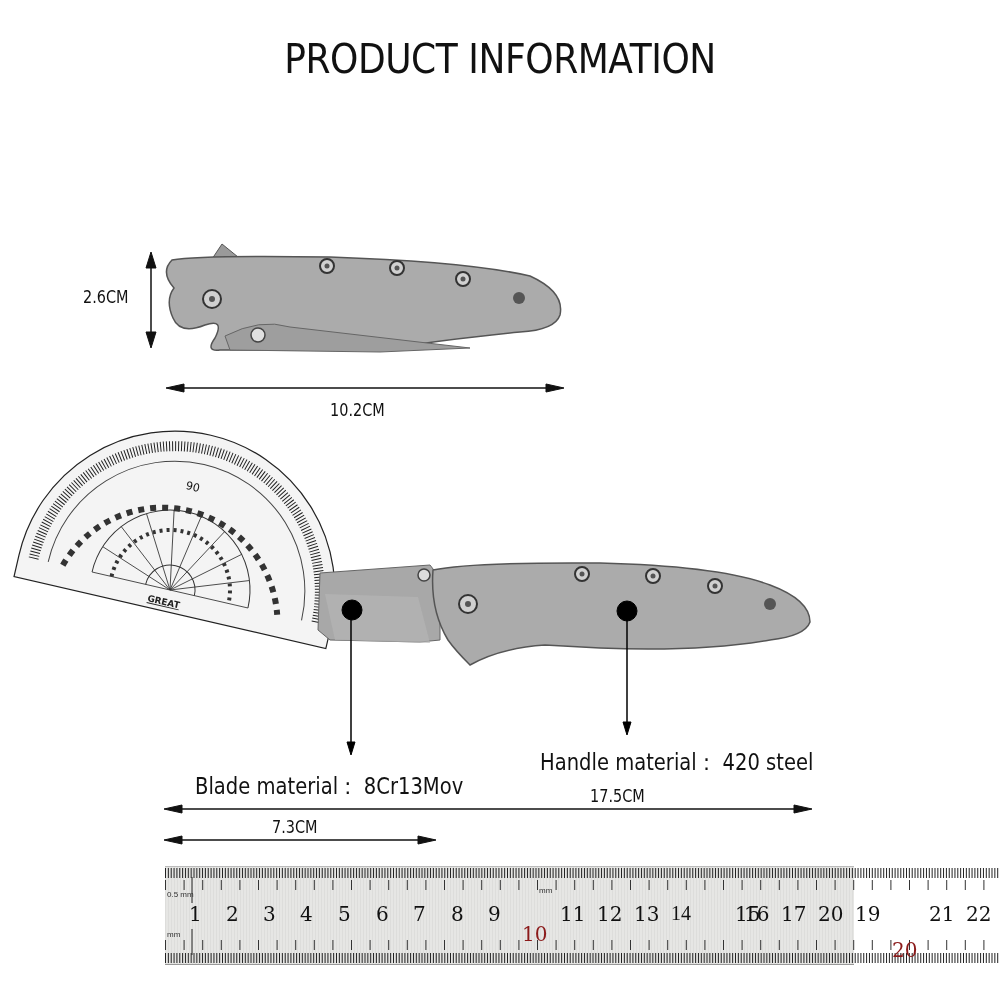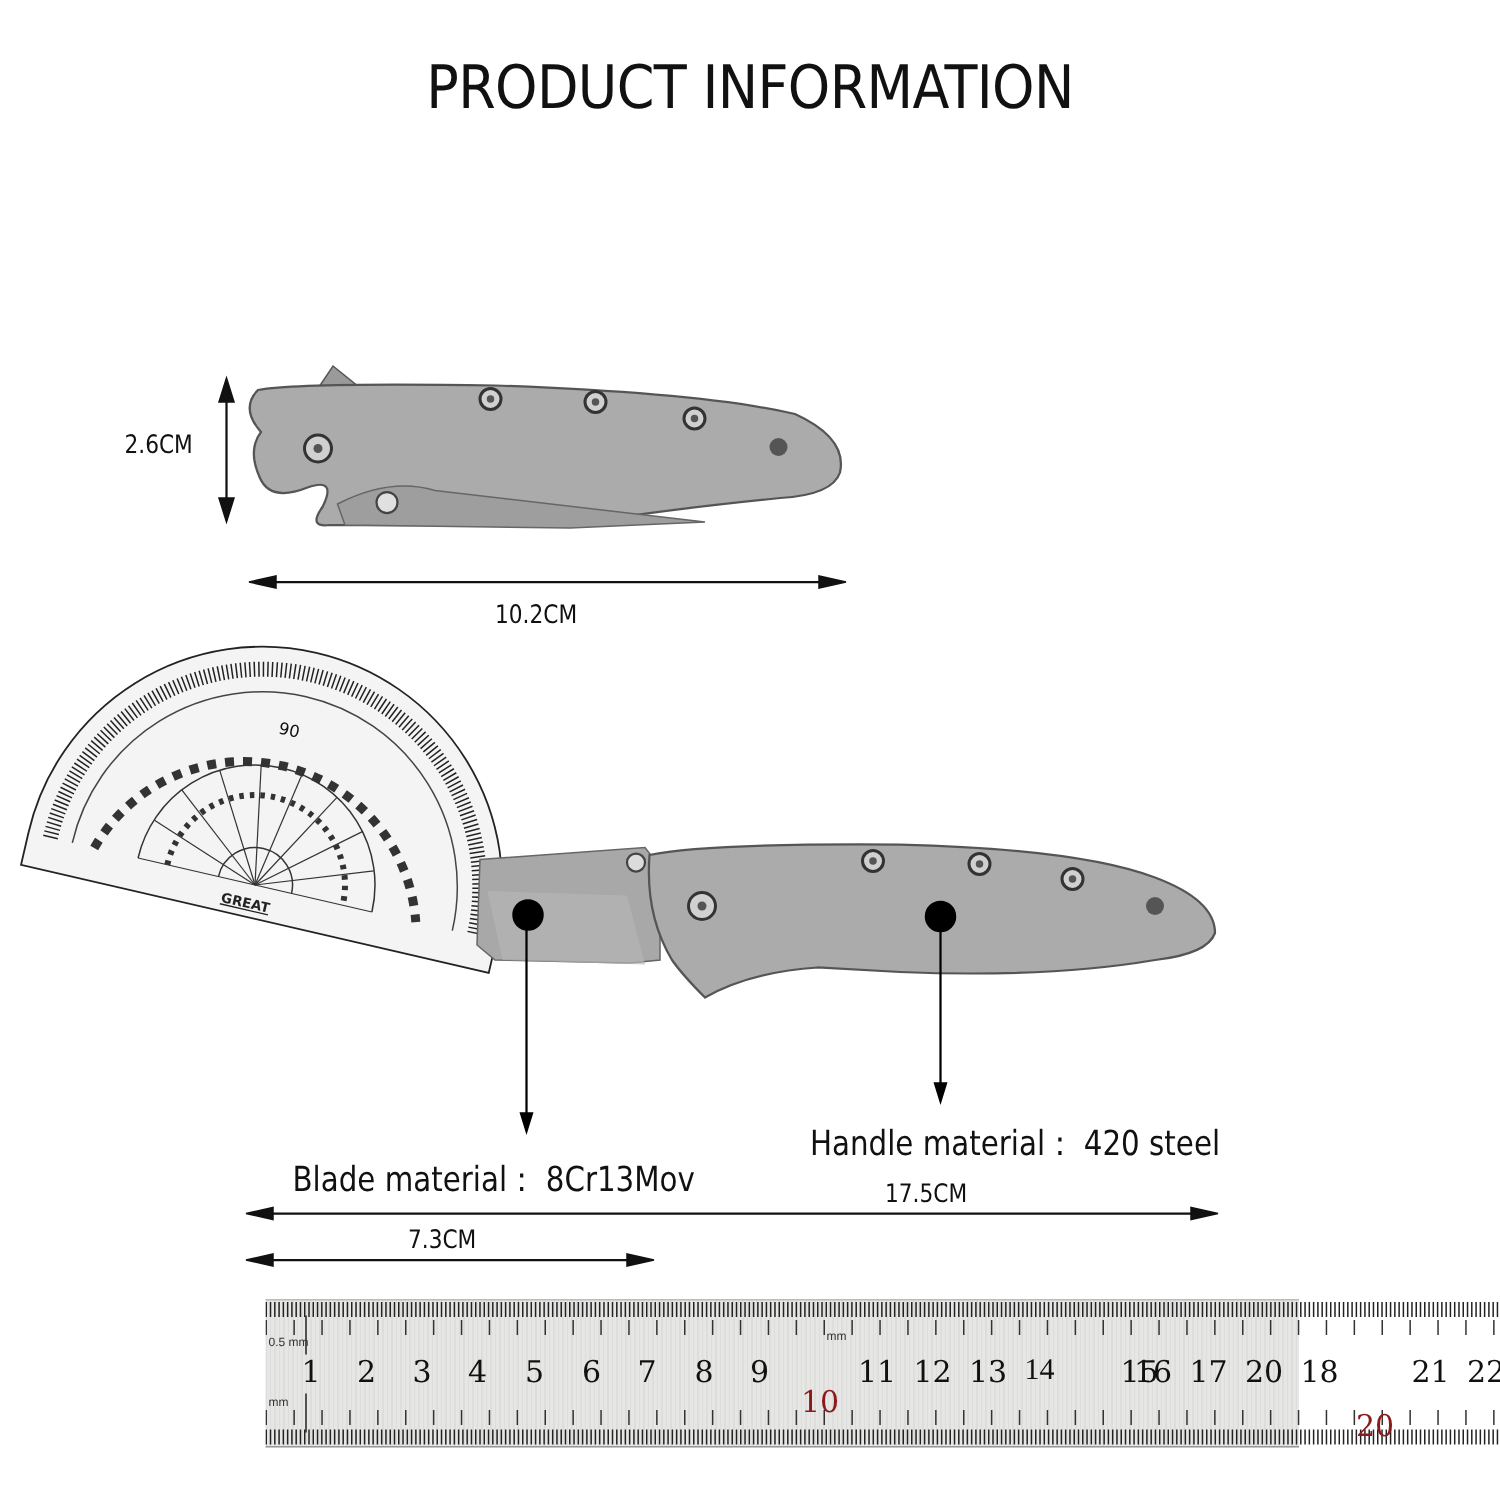--- a/index.html
+++ b/index.html
@@ -5,21 +5,21 @@
     html, body { margin: 0; padding: 0; background: #ffffff; }
     body { width: 1000px; height: 1000px; position: relative; overflow: hidden;
            font-family: "Liberation Sans", "DejaVu Sans", sans-serif; color: #111; }
     .abs { position: absolute; }
     .title { left: 0; width: 1040px; top: 36px; text-align: center; font-size: 40px;
              font-weight: normal; letter-spacing: -0.5px; color: #111;
              font-family: "DejaVu Sans", sans-serif; transform: scaleX(0.9); transform-origin: center; }
     .dim-label { font-size: 17px; color: #111; font-family: "DejaVu Sans", sans-serif; transform: scaleX(0.85); transform-origin: left; white-space: nowrap; }
     .mat-label { font-size: 23px; color: #111; font-family: "DejaVu Sans", sans-serif; transform: scaleX(0.85); transform-origin: left; white-space: nowrap; }
     svg { position: absolute; left: 0; top: 0; }
-    .ruler { left: 177px; top: 866px; width: 689px; height: 97px;
+    .ruler { left: 165px; top: 866px; width: 689px; height: 97px;
              background: #e6e6e4;
              background-image: repeating-linear-gradient(90deg, rgba(0,0,0,0.04) 0 1px, transparent 1px 3px);
              border-top: 1px solid #bbb; border-bottom: 1px solid #999; }
   </style>
 </head>
 <body>
 
 <div class="abs title" style="left:-20px;">PRODUCT INFORMATION</div>
 
 <svg width="1000" height="1000" style="pointer-events:none;">
@@ -156,18 +156,18 @@
     <span class="abs" style="left:303px;">9</span>
     <span class="abs" style="left:337px; color:#8b1a1a;margin-top:20px;">10</span>
     <span class="abs" style="left:375px;">11</span>
     <span class="abs" style="left:412px;">12</span>
     <span class="abs" style="left:449px;">13</span>
     <span class="abs" style="left:486px;font-family:Liberation Serif, serif;">14</span>
     <span class="abs" style="left:523px;margin-left:27px;">15</span>
     <span class="abs" style="left:559px;">16</span>
     <span class="abs" style="left:596px;">17</span>
     <span class="abs" style="left:633px;">20</span>
-    <span class="abs" style="left:670px;">18</span>
+    <span class="abs" style="left:670px;">19</span>
     <span class="abs" style="left:707px; color:#8b1a1a;margin-top:36px;">20</span>
     <span class="abs" style="left:744px;">21</span>
     <span class="abs" style="left:781px;">22</span>
   </div>
 </div>
 
 </body></html>

